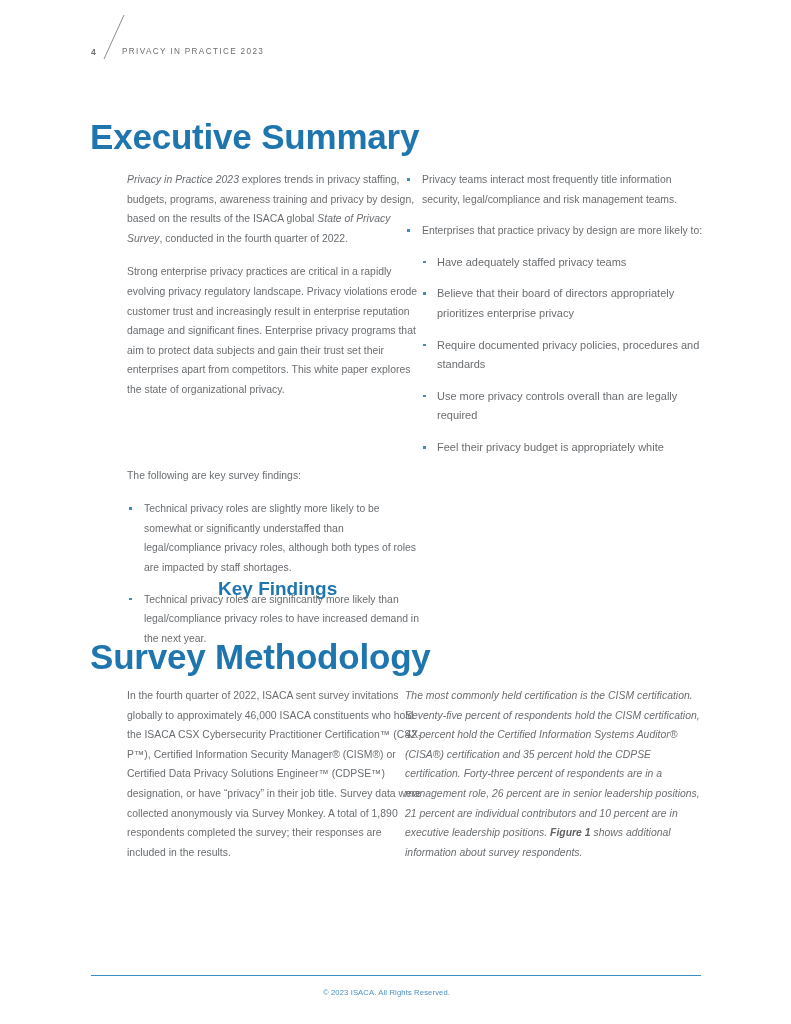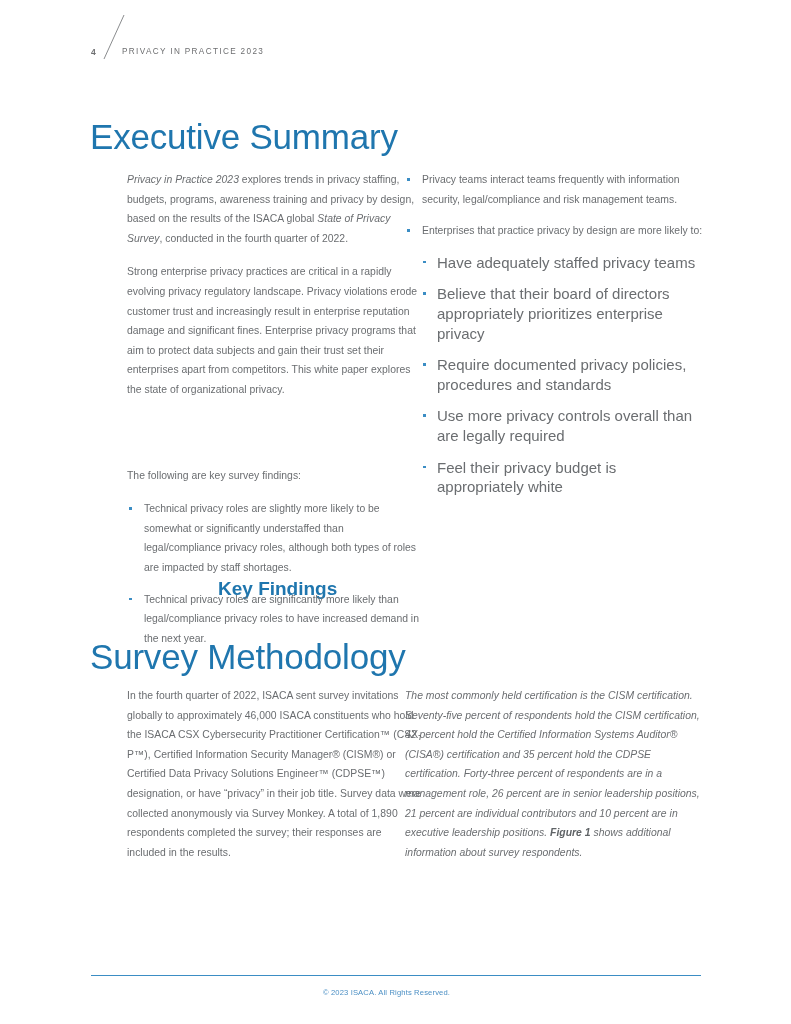--- a/index.html
+++ b/index.html
@@ -54,21 +54,21 @@
     color: #6d6e70;
     letter-spacing: 1.35px;
     white-space: nowrap;
   }
 
   
   .h1 {
     position: absolute;
     color: #1f76ae;
     font-size: 35px;
-    font-weight: normal;
+    font-weight: bold;
     letter-spacing: -0.2px;
     line-height: 1;
     white-space: nowrap;
   }
   #exec-summary-heading { left: 90px; top: 119px; }
   #survey-method-heading { left: 90px; top: 639px; }
 
   .h2 {
     position: absolute;
     color: #1f76ae;
@@ -128,21 +128,21 @@
   }
   ul.sublist {
     list-style: none;
     margin: 12px 0 0 0;
     padding: 0;
   }
   ul.sublist > li {
     position: relative;
     padding-left: 15px;
     margin-bottom: 12px;
-    font-size: 15px;
+    font-size: 11px;
     line-height: 19.6px;
     color: #6a6d70;
   }
   ul.sublist > li:last-child { margin-bottom: 0; }
   ul.sublist > li > .bullet {
     position: absolute;
     left: 1px;
     top: 8px;
     width: 2.6px;
     height: 2.6px;
@@ -198,21 +198,21 @@
     <p class="body intro-line">The following are key survey findings:</p>
 
     <ul class="blist">
       <li><span class="bullet"></span><span>Technical privacy roles are slightly more likely to be somewhat or significantly understaffed than legal/compliance privacy roles, although both types of roles are impacted by staff shortages.</span></li>
       <li><span class="bullet"></span><span>Technical privacy roles are significantly more likely than legal/compliance privacy roles to have increased demand in the next year.</span></li>
     </ul>
   </div>
 
   <div class="col col-right" id="exec-right">
     <ul class="blist">
-      <li><span class="bullet"></span><span>Privacy teams interact teams frequently with information security, legal/compliance and risk management teams.</span></li>
+      <li><span class="bullet"></span><span>Privacy teams interact most frequently title information security, legal/compliance and risk management teams.</span></li>
       <li><span class="bullet"></span><span>Enterprises that practice privacy by design are more likely to:</span>
         <ul class="sublist">
           <li><span class="bullet"></span><span>Have adequately staffed privacy teams</span></li>
           <li><span class="bullet"></span><span>Believe that their board of directors appropriately prioritizes enterprise privacy</span></li>
           <li><span class="bullet"></span><span>Require documented privacy policies, procedures and standards</span></li>
           <li><span class="bullet"></span><span>Use more privacy controls overall than are legally required</span></li>
           <li><span class="bullet"></span><span>Feel their privacy budget is appropriately white</span></li>
         </ul>
       </li>
     </ul>

